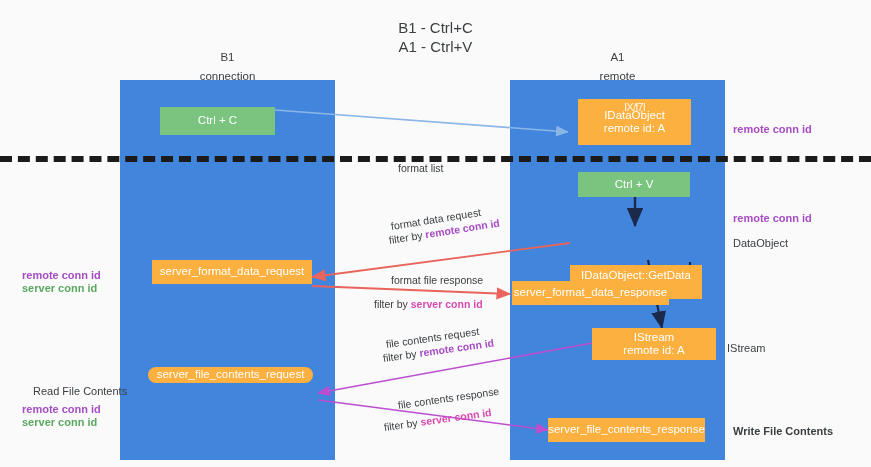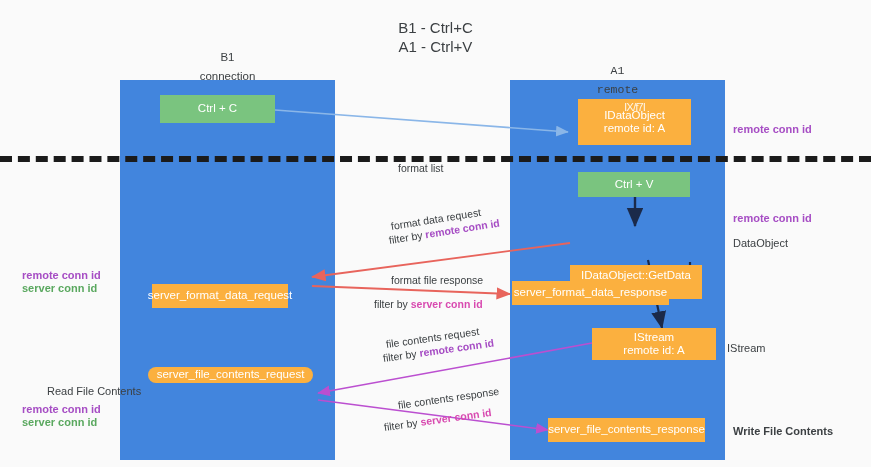--- a/index.html
+++ b/index.html
@@ -112,37 +112,37 @@
     <line x1="592" y1="343" x2="318" y2="393" stroke="#bb4fd0" stroke-width="1.6" marker-end="url(#ah-purple)"></line>
 
     <line x1="318" y1="400" x2="548" y2="430" stroke="#bb4fd0" stroke-width="1.6" marker-end="url(#ah-purple)"></line>
   </svg>
 
   <div class="title">B1 - Ctrl+C
 A1 - Ctrl+V</div>
 
   <div class="col-head" style="left:120px;top:48px;width:215px;">B1
 connection</div>
-  <div class="col-head" style="left:510px;top:61px;width:215px;font-family:Liberation Mono, monospace;">A1
+  <div class="col-head" style="left:510px;top:48px;width:215px;">A1
 remote</div>
 
-  <div class="node green" style="left:160px;top:95px;width:115px;height:28px;">Ctrl + C</div>
+  <div class="node green" style="left:160px;top:107px;width:115px;height:28px;">Ctrl + C</div>
 
   <div class="node orange overlap" style="left:578px;top:99px;width:113px;height:46px;">
     <span class="ghost">IX/f7I</span>
     <span>IDataObject
 remote id: A</span>
   </div>
 
   <div class="node green" style="left:578px;top:172px;width:112px;height:25px;">Ctrl + V</div>
 
   <div class="node orange" style="left:570px;top:226px;width:132px;height:34px;margin-top:39px;">IDataObject::GetData
 remote id: A</div>
 
-  <div class="node orange" style="left:152px;top:284px;width:136px;height:24px;">server_format_data_request</div>
+  <div class="node orange" style="left:152px;top:260px;width:160px;height:24px;">server_format_data_request</div>
 
   <div class="node orange" style="left:512px;top:281px;width:157px;height:24px;">server_format_data_response</div>
 
   <div class="node orange" style="left:592px;top:328px;width:124px;height:32px;">IStream
 remote id: A</div>
 
   <div class="node orange" style="left:148px;top:367px;width:165px;height:16px;border-radius:12px;">server_file_contents_request</div>
 
   <div class="node orange" style="left:548px;top:418px;width:157px;height:24px;">server_file_contents_response</div>
 
@@ -184,17 +184,17 @@
 
   <div class="side-label plain" style="left:733px;top:236px;">DataObject</div>
 
   <div class="side-label plain" style="left:727px;top:341px;">IStream</div>
 
   <div class="side-label plain" style="left:733px;top:424px;font-weight:bold;">Write File Contents</div>
 
   <div class="side-label purple" style="left:22px;top:268px;">remote conn id</div>
   <div class="side-label green" style="left:22px;top:281px;">server conn id</div>
 
-  <div class="side-label plain" style="left:47px;top:384px;">Read File Contents</div>
+  <div class="side-label plain" style="left:33px;top:384px;">Read File Contents</div>
   <div class="side-label purple" style="left:22px;top:402px;">remote conn id</div>
   <div class="side-label green" style="left:22px;top:415px;">server conn id</div>
 
 </div>
 
 </body></html>

